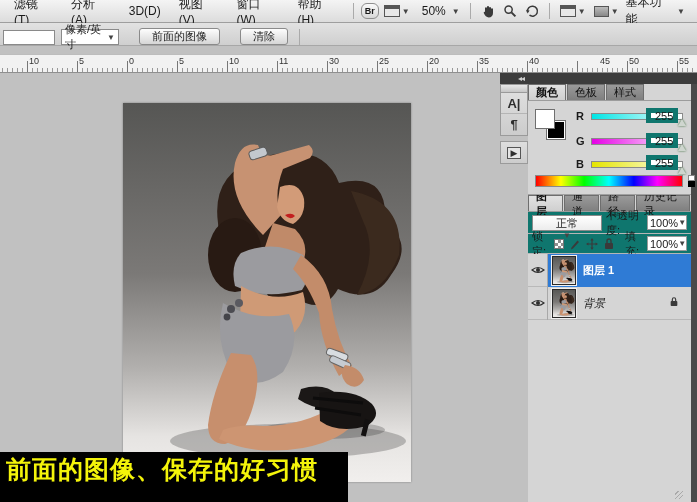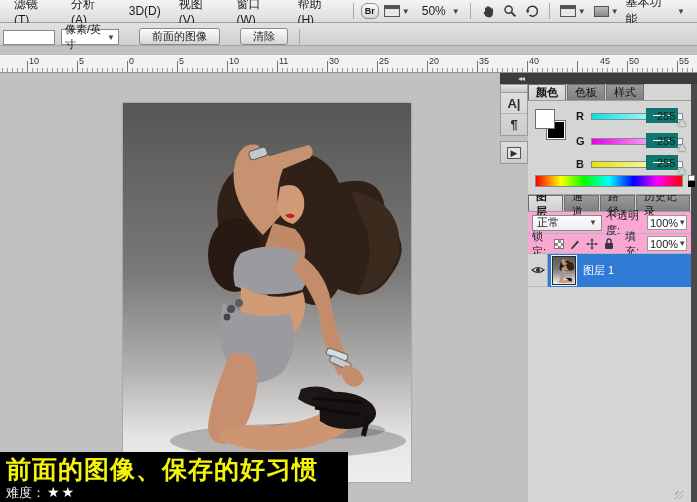--- a/index.html
+++ b/index.html
@@ -67,21 +67,21 @@
 
   .icon-strip { position:absolute; left:0; top:11px; width:28px; }
   .strip-grip { height:8px; background:linear-gradient(#e8e8e8,#c6c6c6); border:1px solid #9a9a9a; border-bottom:none; }
   .strip-group { border:1px solid #9a9a9a; background:linear-gradient(#dedede,#cccccc); }
   .strip-btn { width:26px; height:21px; display:flex; align-items:center; justify-content:center;
     font-size:13px; font-weight:bold; color:#2e2e2e; border-bottom:1px solid #b5b5b5; }
   .strip-btn:last-child { border-bottom:none; }
   .strip-gap { height:5px; }
   .play-glyph { font-size:9px; border:1px solid #555; padding:0 3px; background:#e4e4e4; }
 
-  .panels { position:absolute; left:28px; top:11px; width:163px; height:418px; background:#f9a8d4; }
+  .panels { position:absolute; left:28px; top:11px; width:163px; height:418px; background:#0f766e; }
 
   .tabs-row { display:flex; align-items:flex-end; height:17px; background:#d5d5d5; border-bottom:1px solid #9c9c9c; }
   .tab { height:16px; padding:0 7px; font-size:11px; display:flex; align-items:center;
     background:linear-gradient(#9a9a9a,#7f7f7f); color:#111; border:1px solid #6e6e6e; border-bottom:none; margin-right:1px; }
   .tab.active { background:linear-gradient(#e2e2e2,#cfcfcf); font-weight:bold; }
 
   
   .color-body { position:relative; height:94px; background:#d5d5d5; border-bottom:1px solid #a0a0a0; }
   .swatches { position:absolute; left:7px; top:8px; width:34px; height:34px; }
   .sw { position:absolute; width:20px; height:20px; border:1px solid #6f6f6f; box-shadow:0 0 0 1px #fff inset; }
@@ -90,45 +90,45 @@
   .chan { position:absolute; left:48px; width:110px; height:14px; display:flex; align-items:center; gap:5px; }
   .chan .lbl { width:10px; font-size:11px; font-weight:bold; }
   .track { position:relative; width:92px; height:7px; border:1px solid #8a8a8a; }
   .track.r { background:linear-gradient(90deg,#00e5e5,#ffffff); }
   .track.g { background:linear-gradient(90deg,#e male500ee,#ffffff); }
   .track.g { background:linear-gradient(90deg,#e500e5,#ffffff); }
   .track.b { background:linear-gradient(90deg,#e5e500,#ffffff); }
   .handle { position:absolute; right:-4px; bottom:-7px; width:0; height:0;
     border-left:4px solid transparent; border-right:4px solid transparent; border-bottom:7px solid #cfd6cf;
     filter:drop-shadow(0 0 1px #3a6b3a); }
-  .chan-val { position:absolute; width:32px; height:15px; border:7px solid #0f766e; background:#fff;
+  .chan-val { position:absolute; width:32px; height:15px; border:5px solid #0f766e; background:#fff;
     font-size:11px; display:flex; align-items:center; justify-content:flex-start; padding-left:4px; }
   .spectrum { position:absolute; left:7px; top:74px; width:148px; height:12px; border:1px solid #8a8a8a;
     background:linear-gradient(90deg,#ff0000,#ffff00 17%,#00ff00 33%,#00ffff 50%,#0000ff 67%,#ff00ff 83%,#ff0000); }
   .spec-end { position:absolute; top:74px; left:149px; width:12px; height:12px; }
   .spec-end .w { position:absolute; right:-6px; top:0; width:7px; height:6px; background:#fff; border:1px solid #888; }
   .spec-end .k { position:absolute; right:-6px; top:6px; width:7px; height:6px; background:#000; }
 
   
   .blend-row { display:flex; align-items:center; height:22px; padding:0 4px; gap:4px; border-bottom:1px solid #b5b5b5; }
   .blend-select { width:86px; height:16px; border:1px solid #8a8a8a; background:linear-gradient(#fff,#ececec);
-    display:flex; align-items:center; justify-content:space-between; padding:0 4px; font-size:11px; }
+    display:flex; align-items:center; justify-content:space-between; padding:0 4px; font-size:11px;flex-direction:column; }
   .opacity-lbl, .fill-lbl, .lock-lbl { font-size:11px; }
   .val-box { width:40px; height:15px; border:1px solid #9a9a9a; background:#fff; font-size:11px;
     display:flex; align-items:center; justify-content:space-between; padding:0 2px; }
   .lock-row { display:flex; align-items:center; height:20px; padding:0 4px; gap:5px; border-bottom:1px solid #b5b5b5; }
   .lock-ico { display:flex; align-items:center; justify-content:center; width:13px; height:13px; }
   .checker { width:10px; height:10px; border:1px solid #777;
     background:repeating-conic-gradient(#8f8f8f 0 25%, #ffffff 0 50%); background-size:6px 6px; }
   .lock-row .push { flex:1; }
 
   .layer-row { position:relative; display:flex; align-items:center; height:33px; border-bottom:1px solid #b9b9b9; background:#d5d5d5; }
   .eye-cell { width:20px; height:33px; border-right:1px solid #a8a8a8; display:flex; align-items:center; justify-content:center; }
   .layer-main { flex:1; height:33px; display:flex; align-items:center; gap:7px; padding:0 4px; }
-  .layer-row.selected .layer-main { background:#2f7bd5; color:#fff; }
+  .layer-row.selected .layer-main { background:#2f7bd5; color:#fff;font-weight:bold; }
   .thumb { width:24px; height:29px; border:1px solid #2a2a2a; outline:1px solid #f0f0f0; overflow:hidden; background:#777; }
   .thumb svg { display:block; }
   .layer-name { font-size:11px; }
   .layer-name.italic { font-style:italic; }
   .row-lock { margin-left:auto; margin-right:8px; }
   .layers-empty { height:100%; background:#d5d5d5; }
   .grip { position:absolute; right:8px; bottom:3px; width:8px; height:8px;
     background:repeating-linear-gradient(135deg, transparent 0 2px, #aaa 2px 3px); }
 </style>
 </head>
@@ -267,24 +267,20 @@
   <div class="canvas">
     <div class="photo">
       <svg width="288" height="379" viewBox="0 0 288 379">
           <use href="#photo-art"></use>
         </svg>
     </div>
   </div>
 
   <div class="tipbar">
     <div class="tip-main">前面的图像、保存的好习惯</div>
-    <div class="tip-diff">
-      <span>难度：</span>
-      <span class="stars">★★</span>
-    </div>
   </div>
 
   <div class="dock">
     <div class="dock-header">
       <span>◂◂</span>
     </div>
     <div class="edge-strip"></div>
 
     <div class="icon-strip">
       <div class="strip-grip"></div>
@@ -393,20 +389,40 @@
         </span>
         <span class="layer-main">
           <span class="thumb">
             <svg width="22" height="27" viewBox="0 0 288 379" preserveAspectRatio="xMidYMid slice">
                 <use href="#photo-art"></use>
               </svg>
           </span>
           <span class="layer-name">图层 1</span>
         </span>
       </div>
+      <div class="layer-row">
+        <span class="eye-cell">
+          <svg width="14" height="10" viewBox="0 0 14 10">
+              <use href="#eye-sym"></use>
+            </svg>
+        </span>
+        <span class="layer-main">
+          <span class="thumb">
+            <svg width="22" height="27" viewBox="0 0 288 379" preserveAspectRatio="xMidYMid slice">
+                <use href="#photo-art"></use>
+              </svg>
+          </span>
+          <span class="layer-name italic">背景</span>
+          <span class="row-lock">
+            <svg width="10" height="11" viewBox="0 0 12 13">
+                <use href="#lock-sym"></use>
+              </svg>
+          </span>
+        </span>
+      </div>
       <div class="layers-empty">
         <div class="grip"></div>
       </div>
 
     </div>
   </div>
 
 </div>
 
 </body></html>

